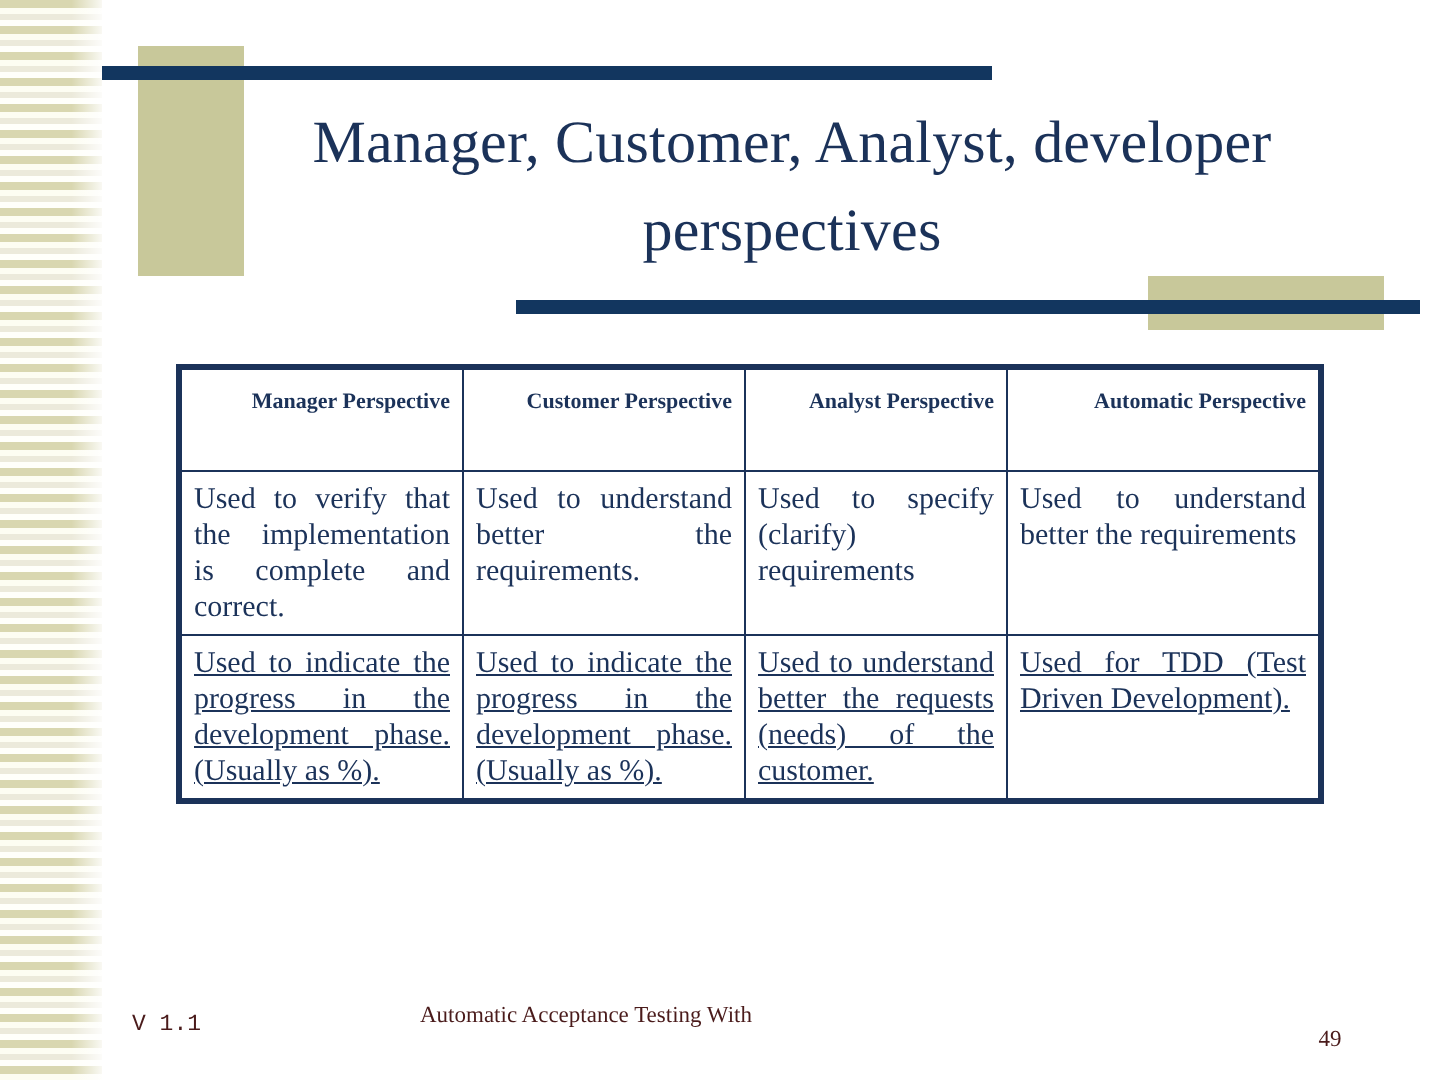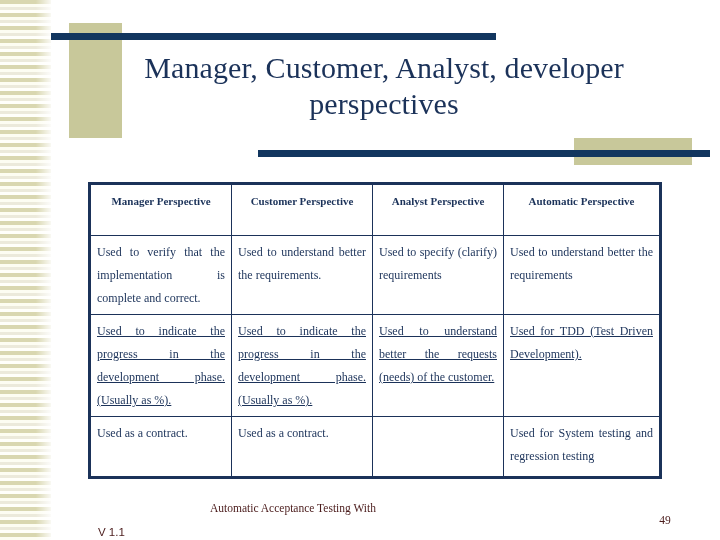--- a/index.html
+++ b/index.html
@@ -71,27 +71,27 @@
     left: 258px;
     top: 150px;
     width: 452px;
     height: 7px;
     background: #12365f;
   }
 
   
   .slide-title {
     position: absolute;
-    left: 80px;
+    left: 92px;
     top: 50px;
     width: 608px;
     text-align: center;
     color: #1b3259;
     font-size: 30px;
-    line-height: 36px;
+    line-height: 44px;
     font-family: "Liberation Serif", "DejaVu Serif", serif;
     font-weight: normal;
     letter-spacing: 0.1px;
   }
 
   
   .perspective-table {
     position: absolute;
     left: 88px;
     top: 182px;
@@ -99,26 +99,26 @@
     border-collapse: collapse;
     table-layout: fixed;
     border: 3px solid #1b3259;
   }
   .perspective-table td,
   .perspective-table th {
     border: 1px solid #1b3259;
     color: #1b3259;
     vertical-align: top;
     padding: 5px 6px 4px 6px;
-    font-size: 12px;
-    line-height: 23px;
+    font-size: 15px;
+    line-height: 18px;
     font-family: "Liberation Serif", "DejaVu Serif", serif;
   }
   .perspective-table th {
-    text-align: center;
+    text-align: right;
     font-weight: bold;
     vertical-align: top;
     padding-top: 9px;
     font-size: 11px;
     line-height: 14px;
   }
   .perspective-table td {
     text-align: justify;
     text-justify: inter-word;
   }
@@ -140,25 +140,24 @@
   .footer {
     position: absolute;
     left: 0;
     top: 498px;
     width: 720px;
     height: 42px;
   }
   .footer-version {
     position: absolute;
     left: 66px;
-    top: 28px;
+    top: 8px;
     color: #4a1b1b;
     font-size: 11.5px;
-    font-family: Liberation Sans, sans-serif;
-    margin-left: 32px;
+    font-family: Liberation Mono, monospace;
   }
   .footer-center {
     position: absolute;
     left: 210px;
     top: 3px;
     width: 300px;
     text-align: left;
     color: #4a1b1b;
     font-size: 11.5px;
     line-height: 15px;
@@ -210,26 +209,20 @@
       <td>Used to understand better the requirements.</td>
       <td>Used to specify (clarify) requirements</td>
       <td class="dev-cell">Used to understand better the requirements</td>
     </tr>
     <tr class="r2">
       <td>Used to indicate the progress in the development phase. (Usually as %).</td>
       <td>Used to indicate the progress in the development phase. (Usually as %).</td>
       <td>Used to understand better the requests (needs) of the customer.</td>
       <td class="dev-cell">Used for TDD (Test Driven Development).</td>
     </tr>
-    <tr class="r3">
-      <td>Used as a contract.</td>
-      <td>Used as a contract.</td>
-      <td></td>
-      <td class="dev-cell">Used for System testing and regression testing</td>
-    </tr>
   </tbody>
 </table>
 
 <div class="footer">
   <div class="footer-version">V 1.1</div>
   <div class="footer-center">
     <div>Automatic Acceptance Testing With</div>
   </div>
   <div class="footer-page">49</div>
 </div>

